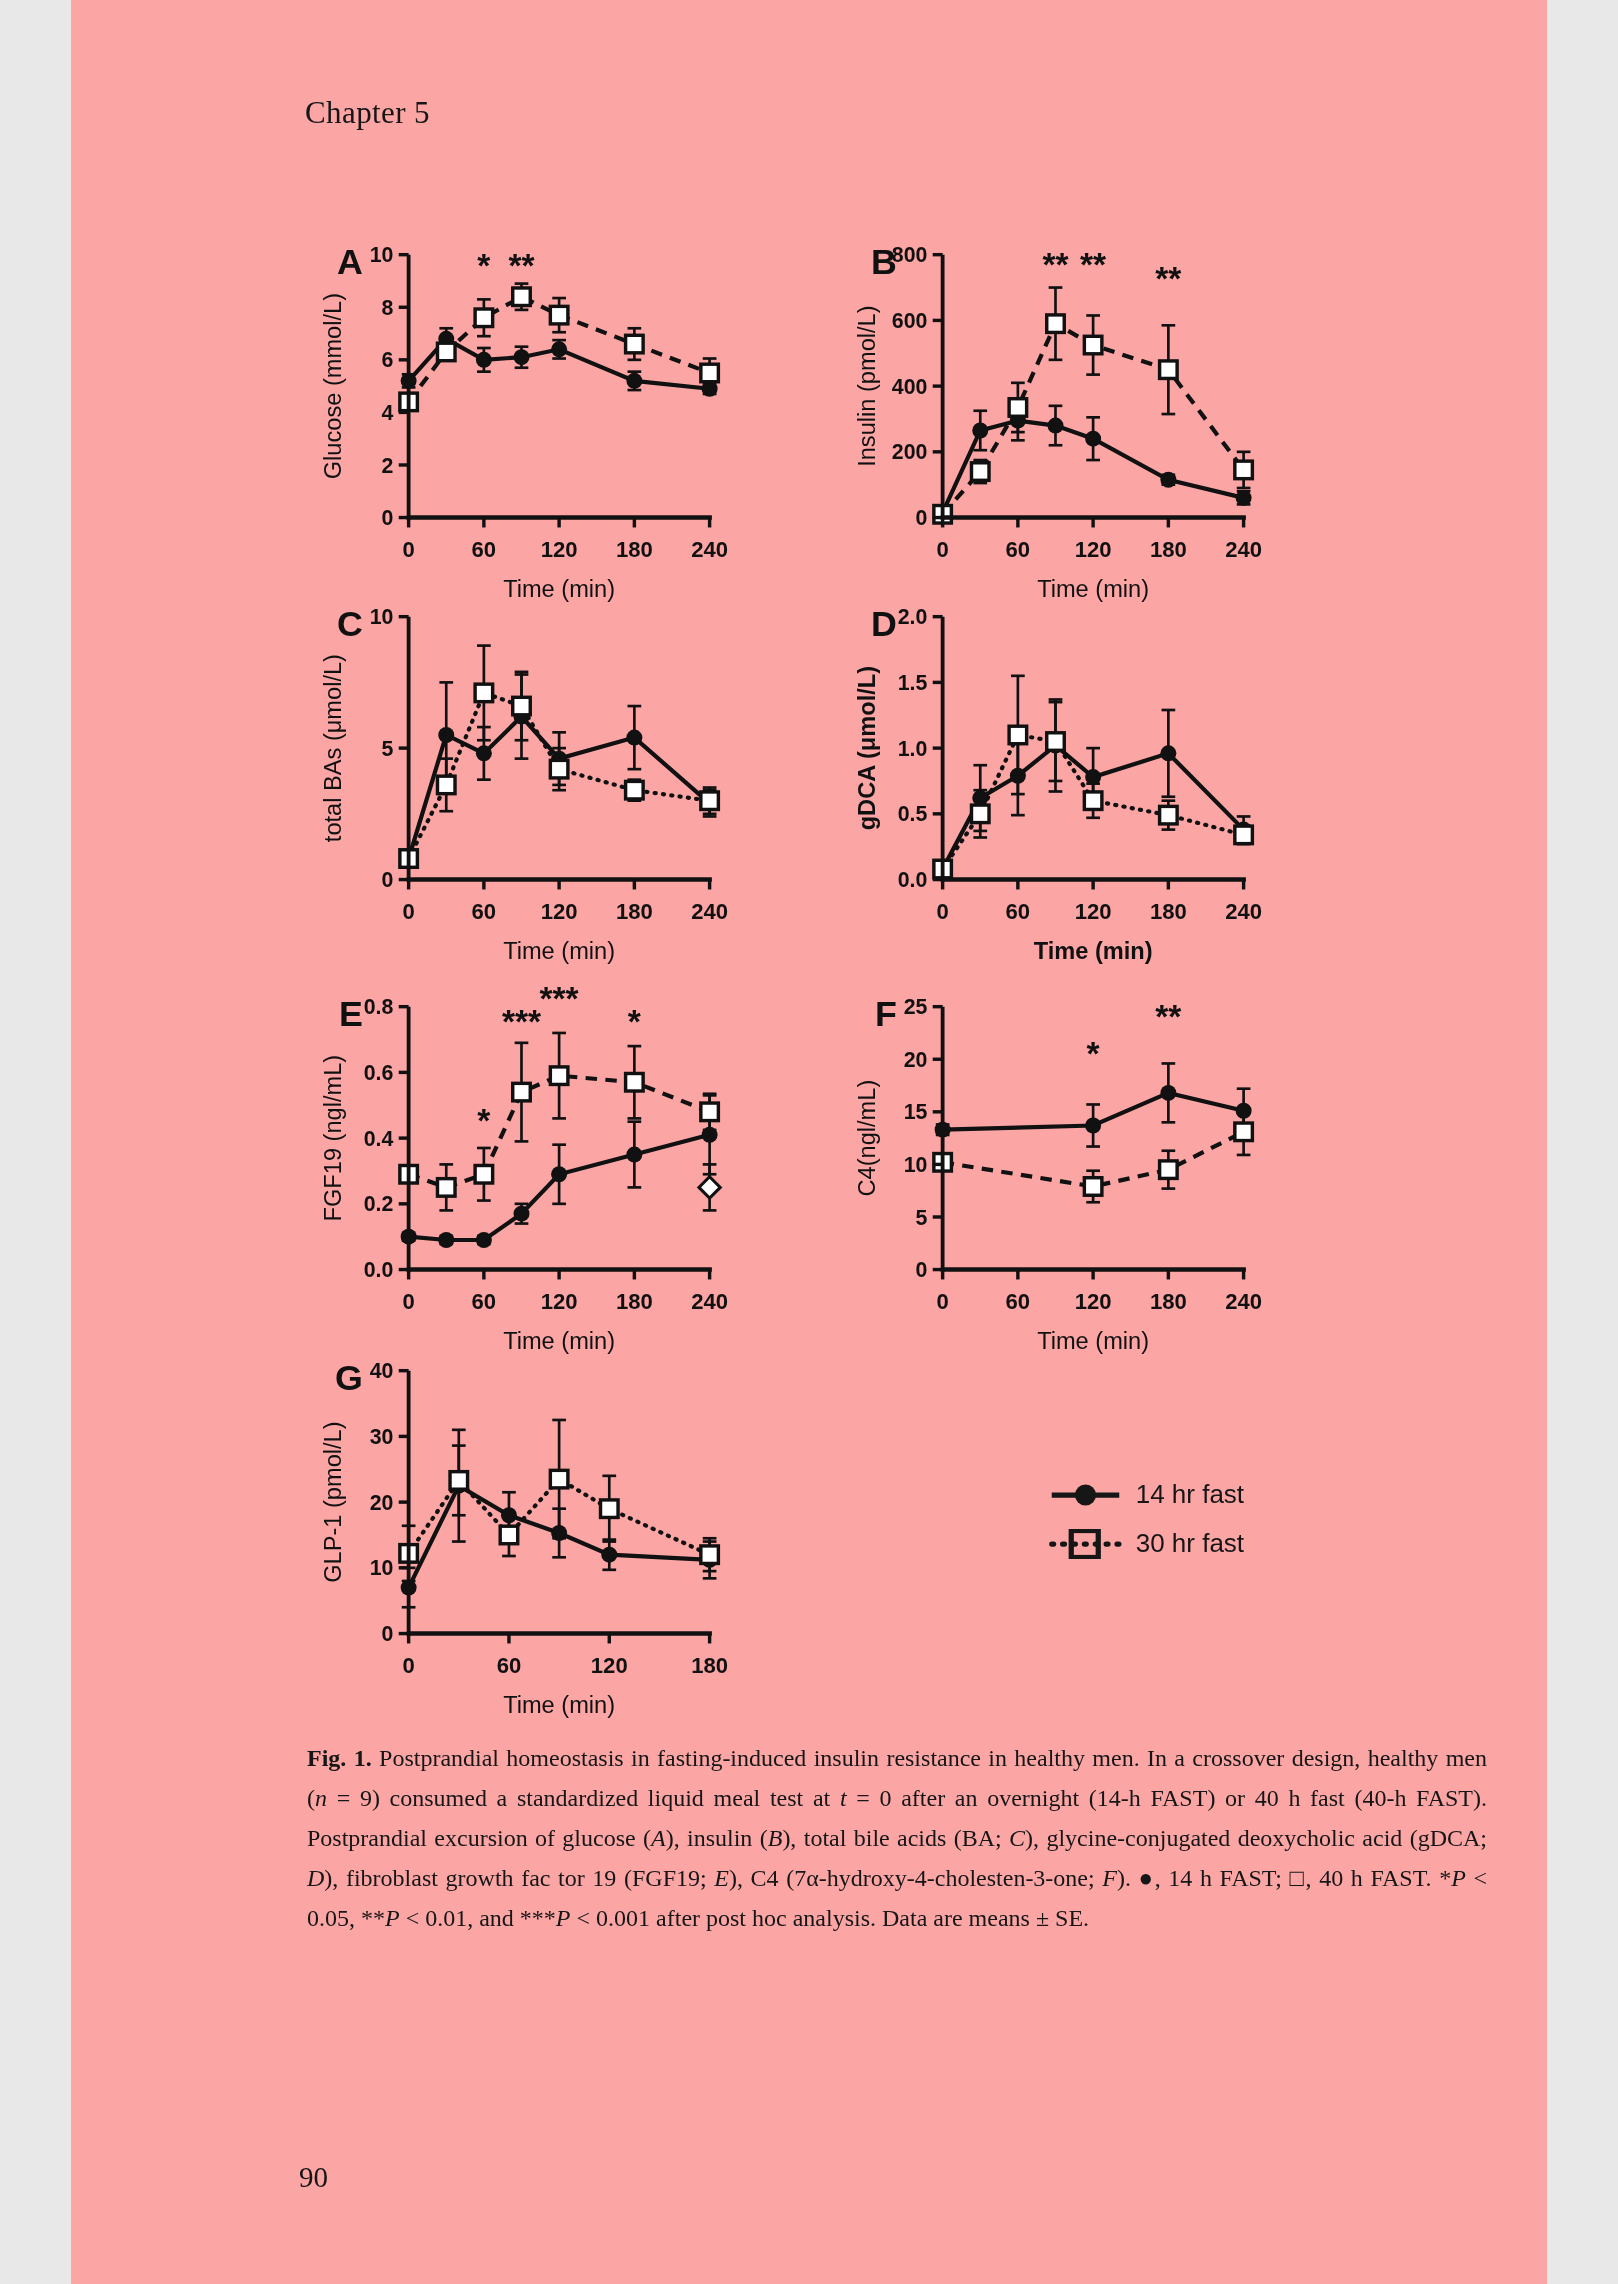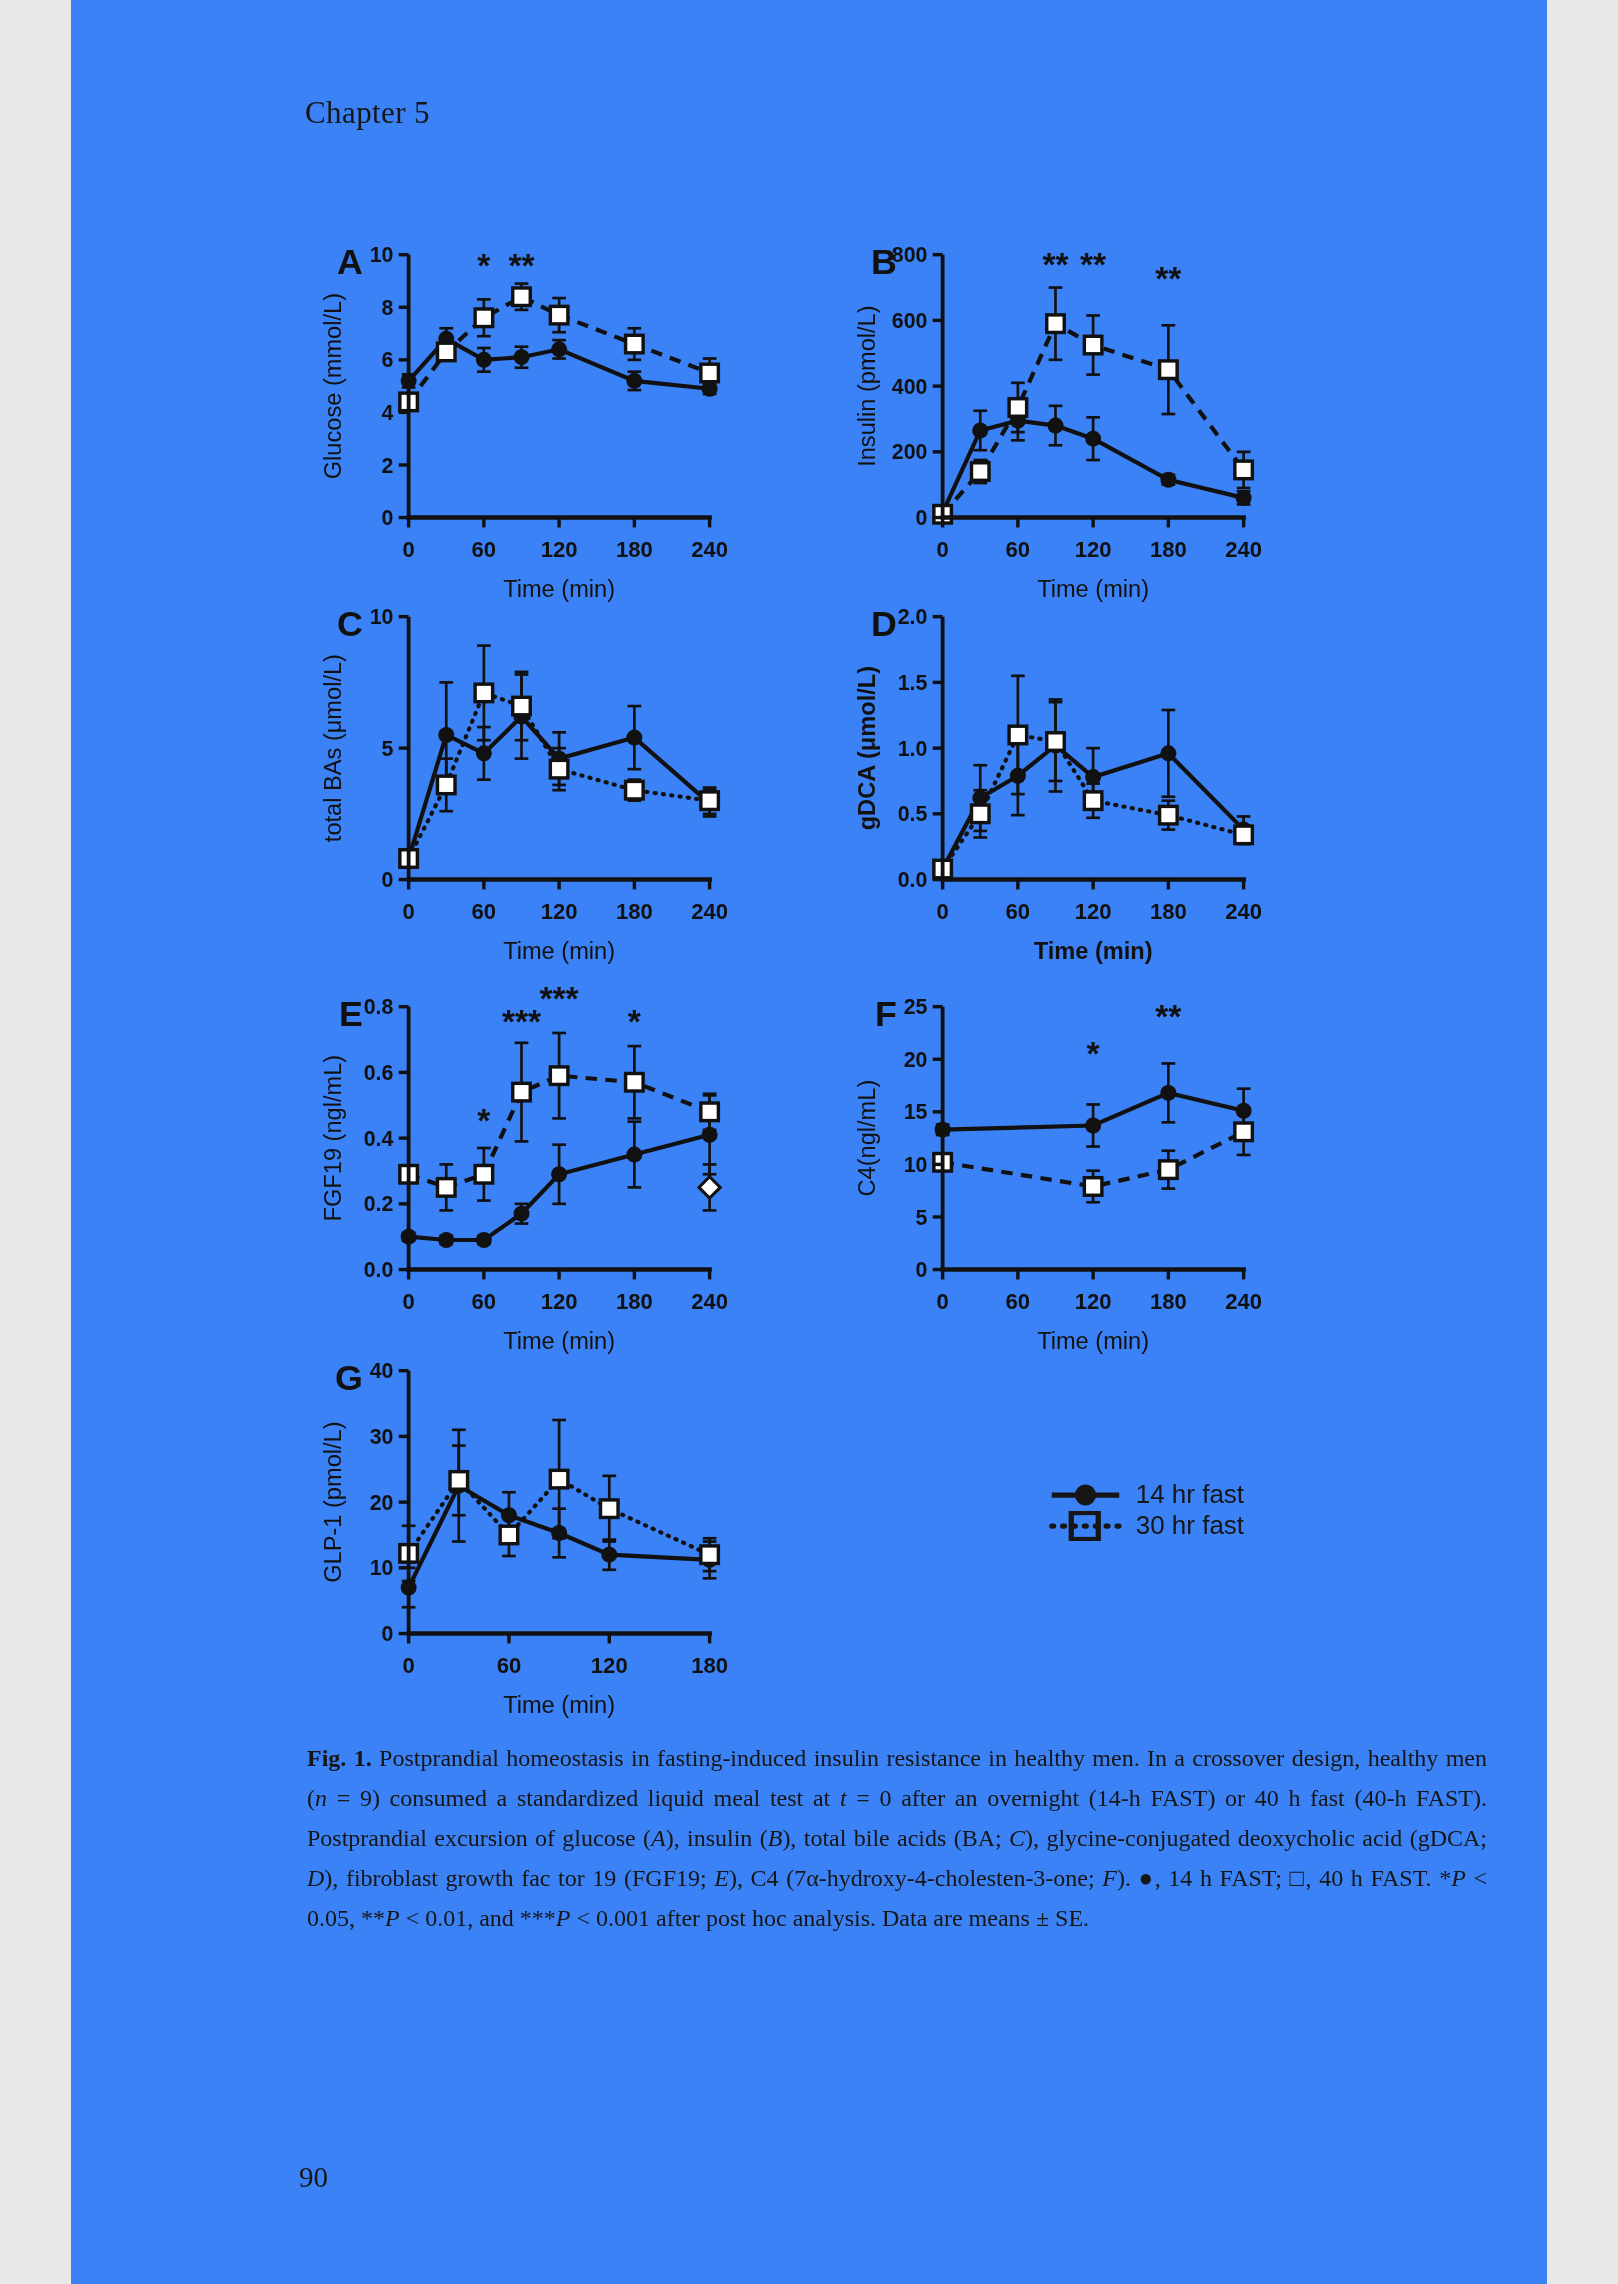--- a/index.html
+++ b/index.html
@@ -1,22 +1,22 @@
 <!DOCTYPE html>
 <html style="font-size:12px"><head>
 <meta charset="utf-8">
 <style>
   html,body{margin:0;padding:0;background:#e8e8e8;}
-  .page{position:relative;width:1476px;height:2284px;background:#3b82f6;margin:0 auto;
+  .page{position:relative;width:1476px;height:2284px;background:#fca5a5;margin:0 auto;
         font-family:"Liberation Serif", serif;color:#161616;overflow:hidden;}
   .chapter-header{position:absolute;left:234px;top:95px;font-size:31px;letter-spacing:0.4px;}
   .panel{position:absolute;width:541px;height:381px;}
   .c0{left:250px}.c1{left:784px}
   .r0{top:228px}.r1{top:590px}.r2{top:980px}.r3{top:1344px}
-  .legend{position:absolute;left:978px;top:1479px;display:flex;flex-direction:column;
+  .legend{position:absolute;left:978px;top:1479px;display:flex;flex-direction:column;gap:18px;
           font-family:"Liberation Sans", sans-serif;}
   .legend-row{display:flex;align-items:center;gap:13.7px;}
   .legend-row svg{width:73px;height:30px;flex:0 0 auto;}
   .legend-label{font-size:26px;color:#161616;}
   .caption{position:absolute;left:236px;top:1738px;width:1180px;font-size:24px;line-height:40px;
            text-align:justify;color:#161616;}
   .caption .b{font-weight:bold;}
   .page-number{position:absolute;left:228px;top:2161px;font-size:29px;}
 </style>
 </head>

